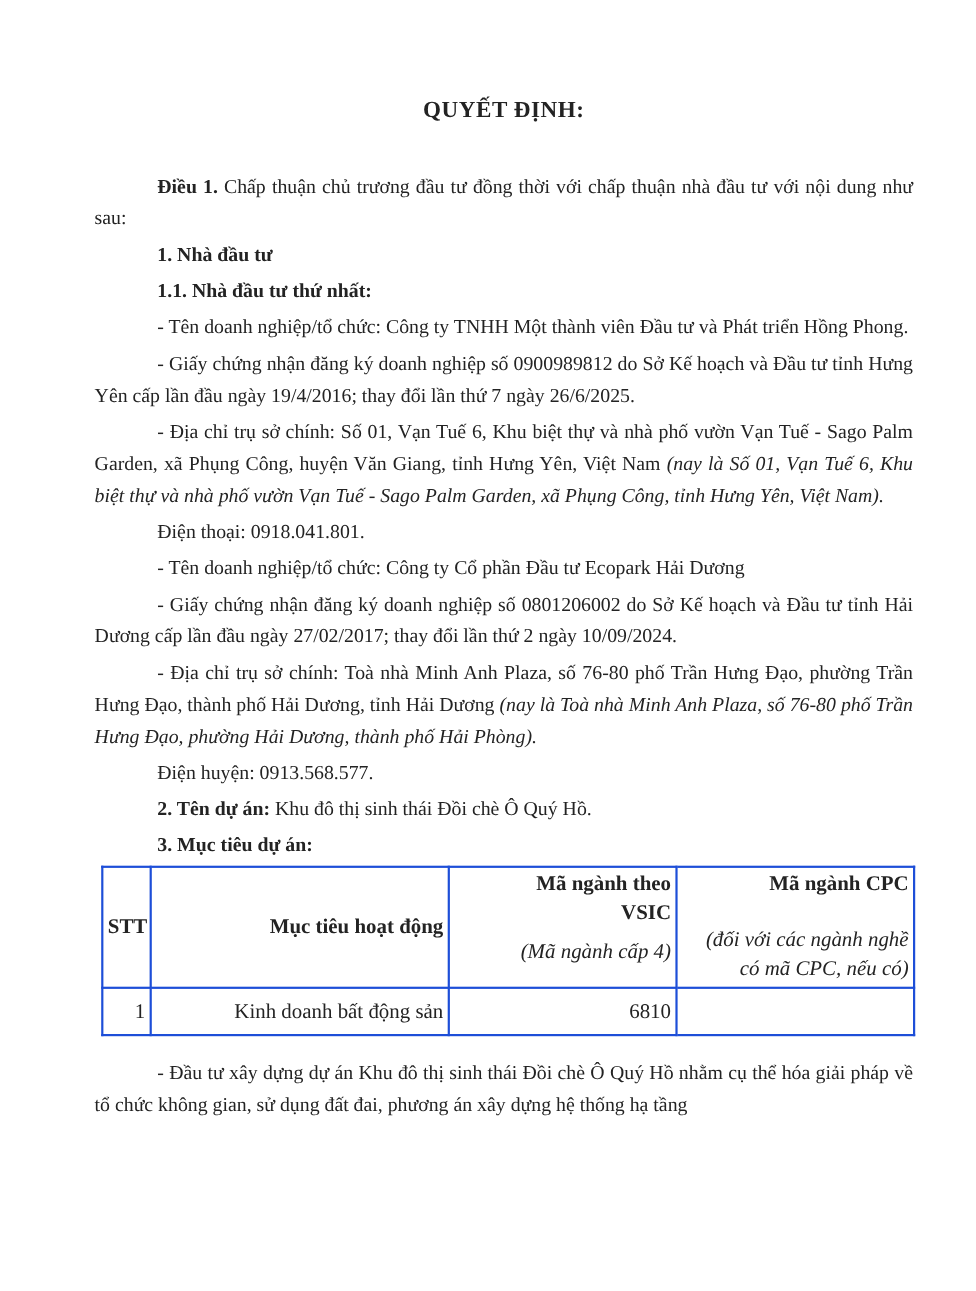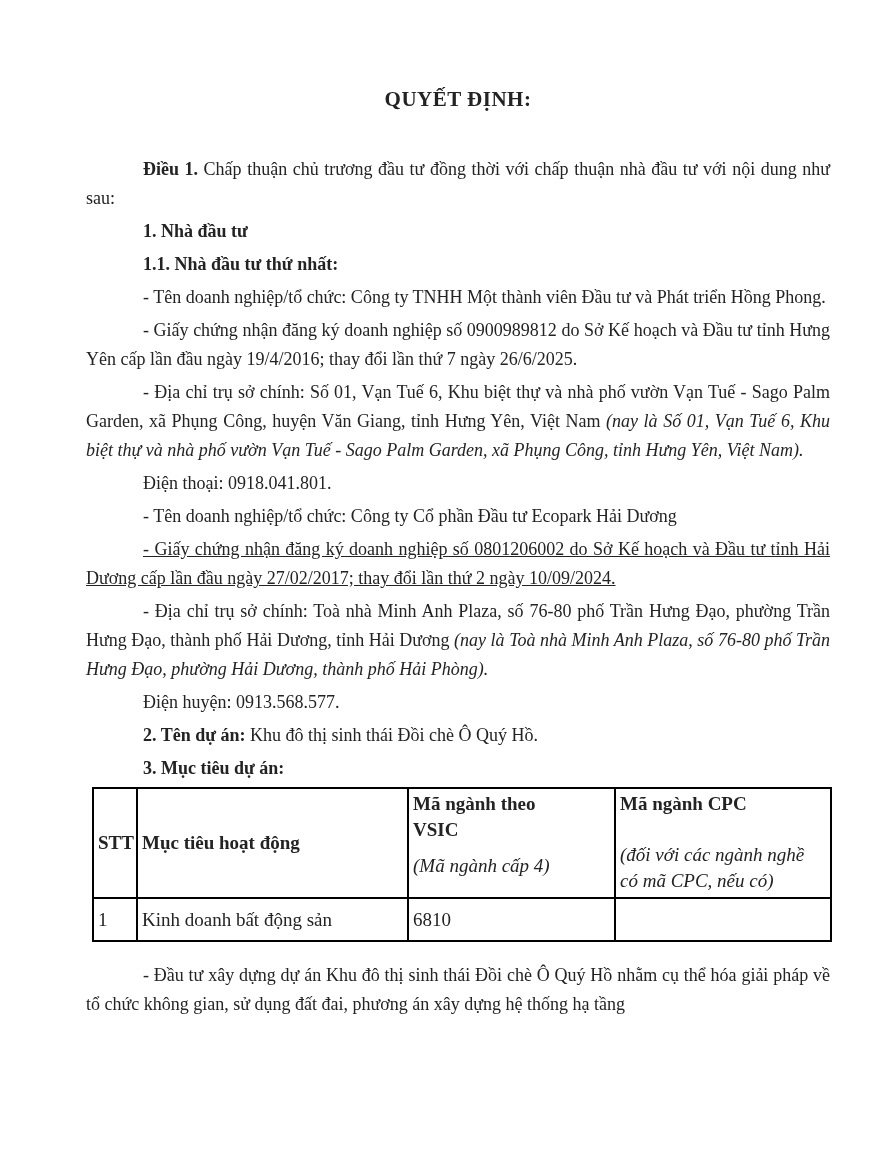--- a/index.html
+++ b/index.html
@@ -31,35 +31,35 @@
     text-align: justify;
     text-indent: 57px;
     margin-bottom: 4px;
   }
   p.para b { font-weight: 700; }
   p.para i { font-style: italic; }
   .mb0 { margin-bottom: 0; }
   .mb1 { margin-bottom: 1px; }
   .mb2 { margin-bottom: 2px; }
   .mb3 { margin-bottom: 3px; }
-  .mb5 { margin-bottom: 5px; text-decoration: underline; }
+  .mb5 { margin-bottom: 5px; }
   .mb8 { margin-bottom: 8px; }
   table.objectives {
     border-collapse: collapse;
     table-layout: fixed;
     width: 738px;
     margin-left: 6px;
   }
   table.objectives col.c-stt { width: 44px; }
   table.objectives col.c-muctieu { width: 271px; }
   table.objectives col.c-vsic { width: 207px; }
   table.objectives col.c-cpc { width: 216px; }
   table.objectives th, table.objectives td {
-    border: 2px solid #000000;
-    text-align: left;
+    border: 2px solid #1d4ed8;
+    text-align: right;
     font-size: 19px;
     line-height: 26px;
     padding: 2px 4px;
     overflow: hidden;
   }
   table.objectives thead tr { height: 110px; }
   table.objectives tbody tr { height: 43px; }
   th.hdr { font-weight: 700; vertical-align: middle; }
   th.hdr-top { vertical-align: top; padding-top: 5px; }
   .hdr-name-wrap { display: inline-block; max-width: 150px; font-weight: 700; }

